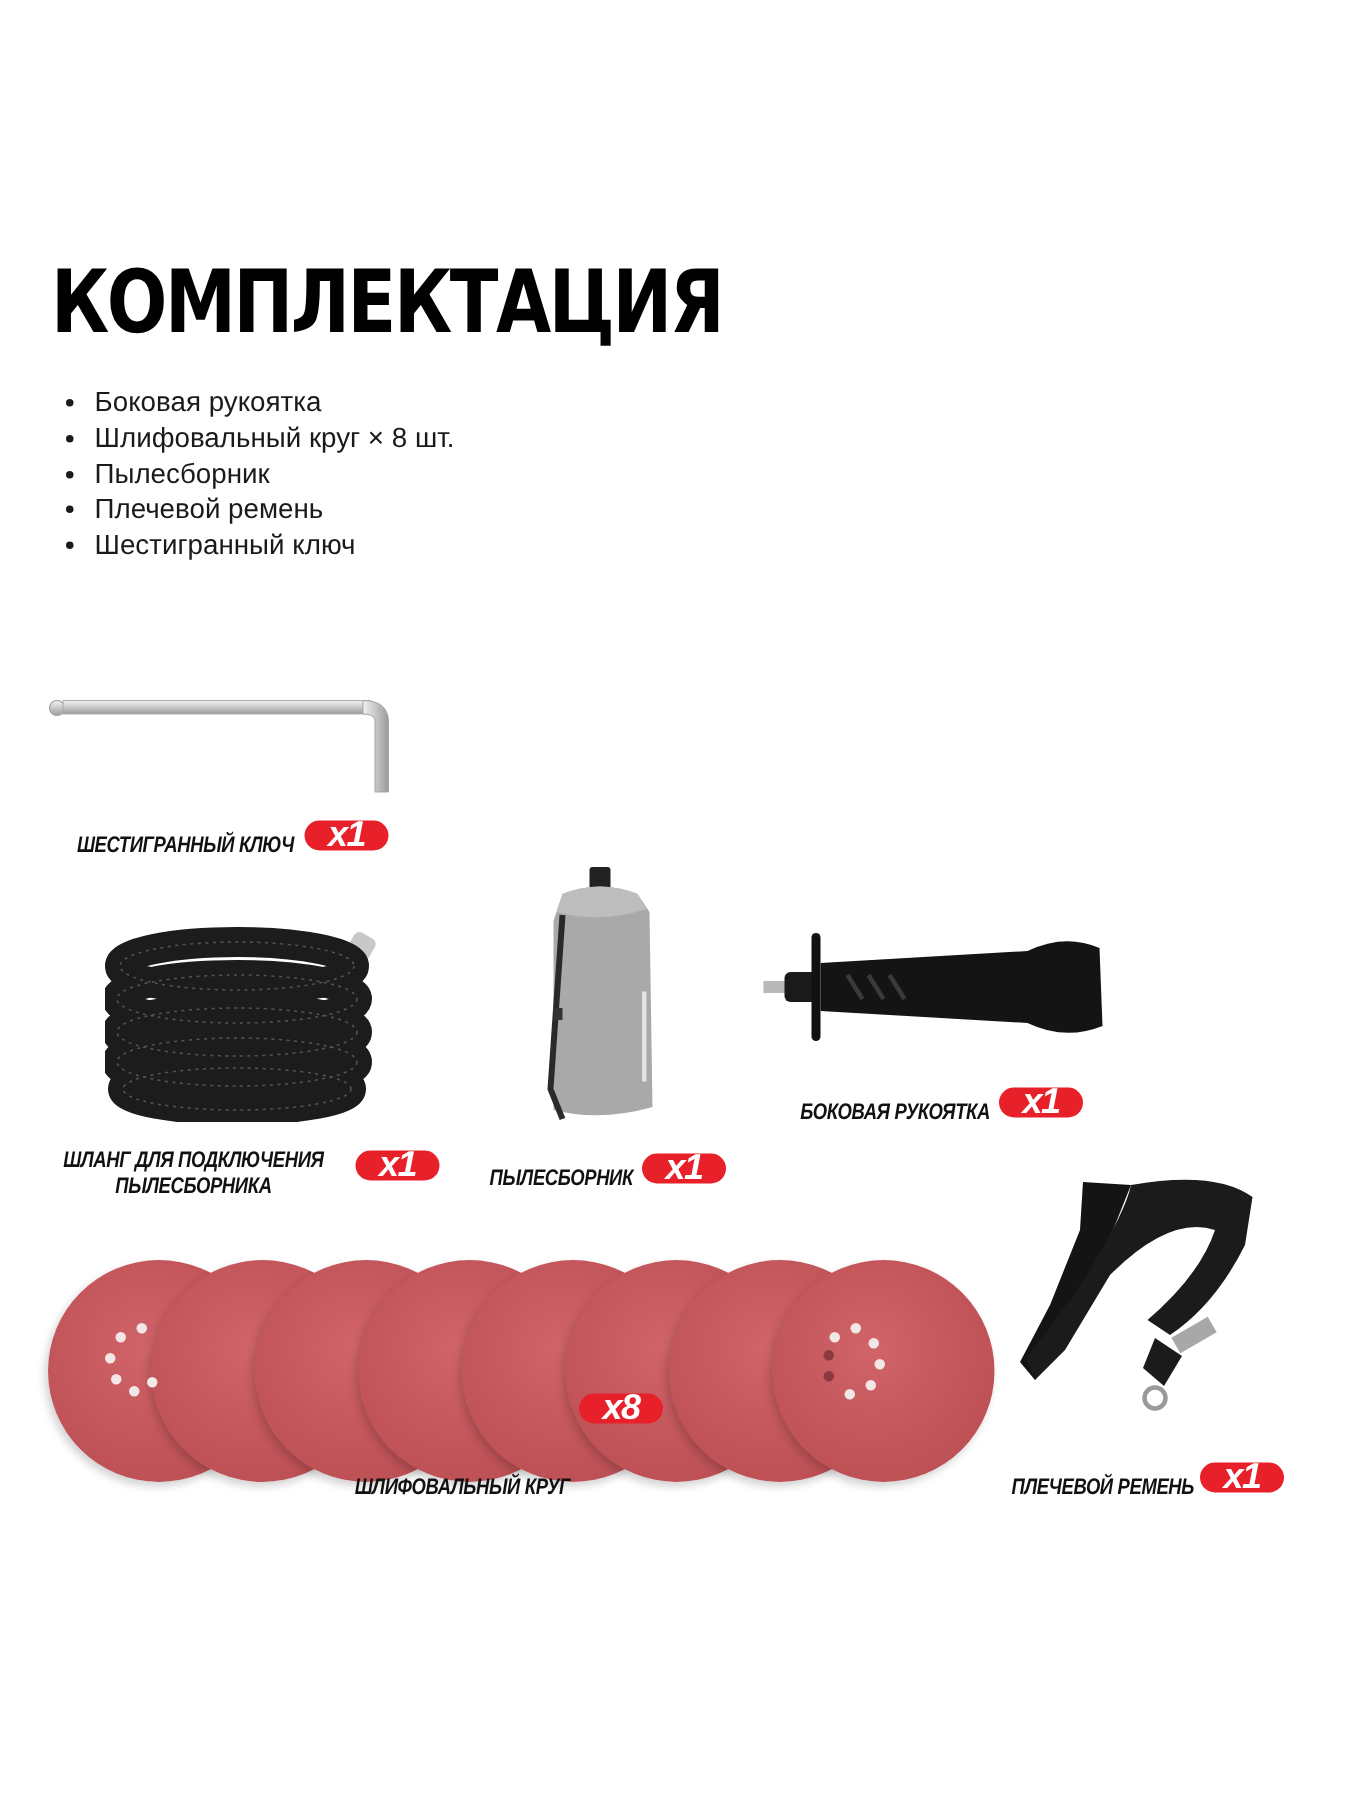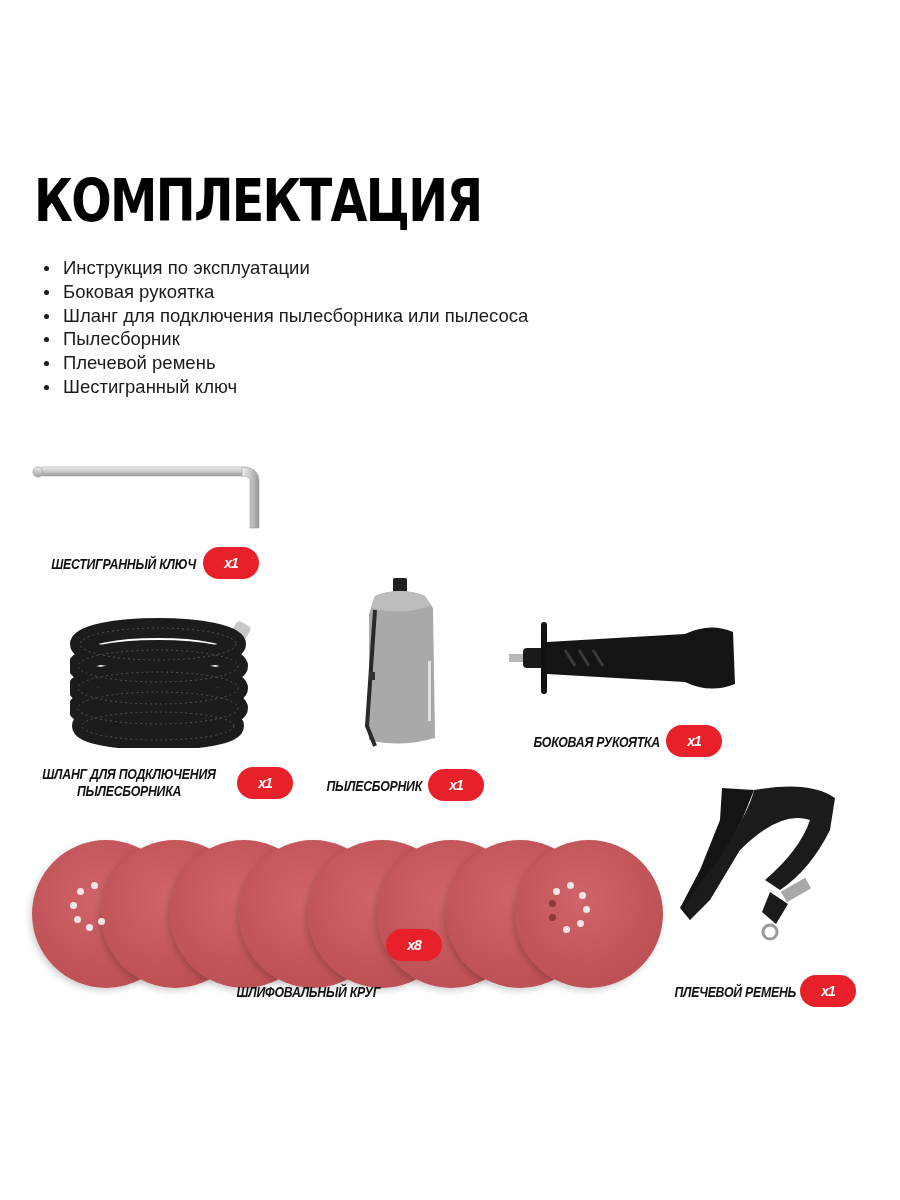--- a/index.html
+++ b/index.html
@@ -16,41 +16,40 @@
   .list { left: 40px; top: 256px; margin: 0; padding: 0; list-style: none; }
   .list li { font-size: 18.5px; line-height: 23.8px; color: #1a1a1a; position: relative; padding-left: 23px; }
   .list li::before { content: ""; position: absolute; left: 4px; top: 10px; width: 5px; height: 5px; border-radius: 50%; background: #1a1a1a; }
   .label {
     font-family: "Liberation Sans", sans-serif; font-weight: bold; font-style: italic;
     font-size: 15px; color: #111; letter-spacing: -0.3px; text-transform: uppercase;
     transform: scaleX(0.82); transform-origin: right center; text-align: right; line-height: 17px;
   }
   .label.center { transform-origin: center center; text-align: center; }
   .badge {
-    background: #e8202a; color: #fff; border-radius: 17px; width: 56px; height: 32px;
+    background: #e8202a; color: #fff; border-radius: 17px; width: 56px; height: 20px;
     display: flex; align-items: center; justify-content: center;
-    font-weight: bold; font-style: italic; font-size: 14px; font-family: "Liberation Sans", sans-serif;
+    font-weight: bold; font-style: italic; font-size: 24px; font-family: "Liberation Sans", sans-serif;
     letter-spacing: -1px;
   }
   .disc {
     width: 148px; height: 148px; border-radius: 50%;
     background: radial-gradient(circle at 45% 40%, #d06468 0%, #c2555a 55%, #b54b50 100%);
     box-shadow: -2px 3px 6px rgba(0,0,0,0.18);
   }
   .hole { position: absolute; width: 7px; height: 7px; border-radius: 50%; background: #f3e6e6; }
 </style>
 </head>
 <body>
 
 <div class="abs title">КОМПЛЕКТАЦИЯ</div>
 
 <ul class="abs list">
-  <li>Инструкция по эксплуатации</li>
   <li>Боковая рукоятка</li>
-  <li>Шланг для подключения пылесборника или пылесоса</li>
+  <li>Шлифовальный круг × 8 шт.</li>
   <li>Пылесборник</li>
   <li>Плечевой ремень</li>
   <li>Шестигранный ключ</li>
 </ul>
 
 <svg class="abs" style="left:30px;top:460px" width="240" height="72">
   <defs>
     <linearGradient id="steel" x1="0" y1="0" x2="0" y2="1">
       <stop offset="0" stop-color="#f2f2f2"></stop>
         <stop offset="0.5" stop-color="#c9c9c9"></stop>

